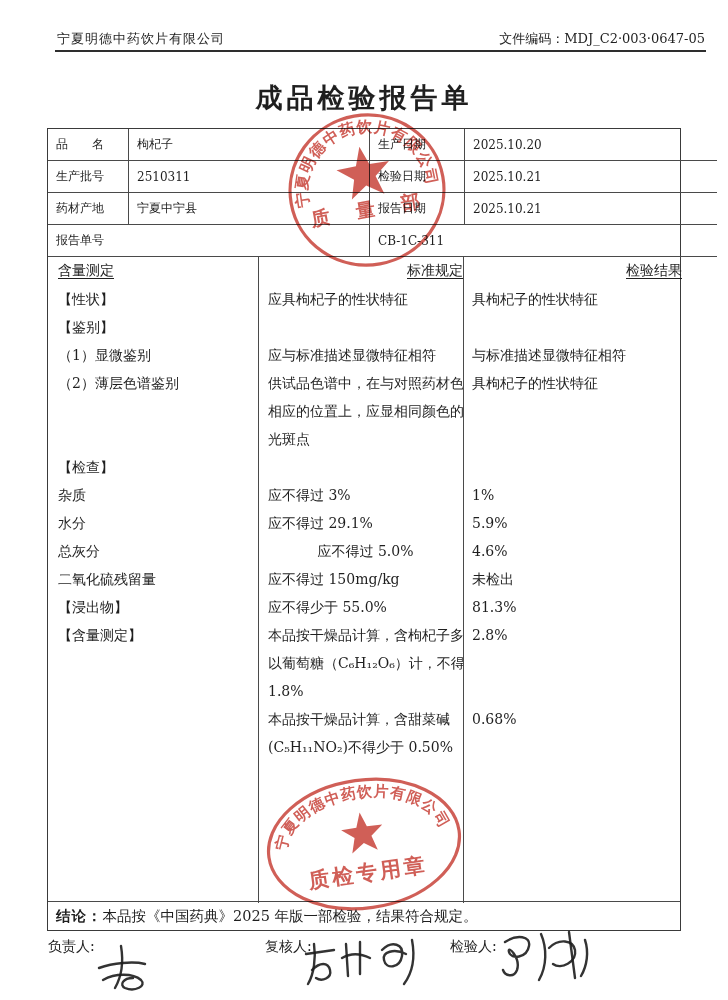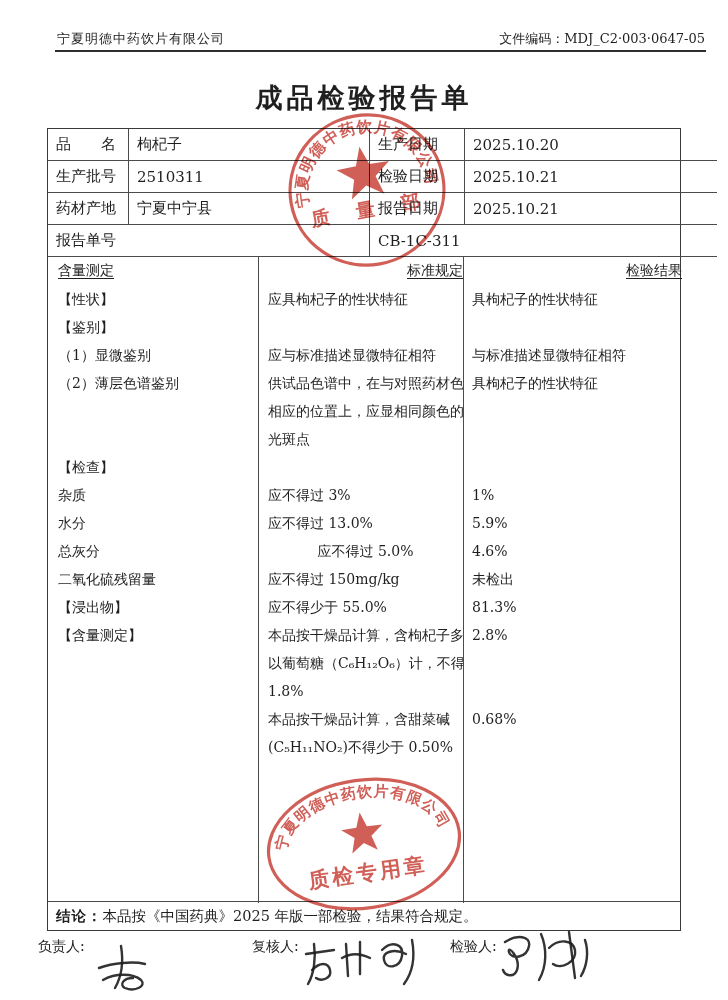--- a/index.html
+++ b/index.html
@@ -11,21 +11,21 @@
   
   .hdr-company{position:absolute;left:57px;top:30px;font-size:13px;letter-spacing:1px;}
   .hdr-code{position:absolute;right:23px;top:30px;font-size:13px;}
   .hdr-rule{position:absolute;left:55px;right:22px;top:50px;height:2px;background:#2e2e2e;}
   
   .title{position:absolute;left:0;right:0;top:80px;text-align:center;
     font-size:27px;font-weight:bold;letter-spacing:4px;}
   
   .doc-table{position:absolute;left:47px;top:128px;width:634px;height:803px;
     border:1.5px solid #3a3a3a;box-sizing:border-box;}
-  table.info{border-collapse:collapse;width:100%;table-layout:fixed;font-size:15px;}
+  table.info{border-collapse:collapse;width:100%;table-layout:fixed;font-size:12px;}
   table.info td{border:1px solid #4a4a4a;height:31px;padding:0 0 0 8px;
     white-space:nowrap;overflow:hidden;}
   table.info td.noleft{border-left:none;} table.info td.noright{border-right:none;margin-left:41px;}
   table.info tr:first-child td{border-top:none;}
   .insp{position:relative;width:100%;height:646px;font-size:14px;}
   .insp .col{position:absolute;top:0;bottom:0;box-sizing:border-box;}
   .col-items{left:0;width:211px;border-right:1px solid #4a4a4a;}
   .col-std{left:211px;width:205px;border-right:1px solid #4a4a4a;}
   .col-res{left:416px;width:218px;}
   .insp-head{height:28px;line-height:26px;}
@@ -139,21 +139,21 @@
           <div class="rowblock" style="height: 84px;">
             <div class="line">供试品色谱中，在与对照药材色谱</div>
             <div class="line">相应的位置上，应显相同颜色的荧</div>
             <div class="line">光斑点</div>
           </div>
           <div class="rowblock" style="height: 28px;"></div>
           <div class="rowblock" style="height: 28px;">
             <div class="line">应不得过 3%</div>
           </div>
           <div class="rowblock" style="height: 28px;">
-            <div class="line">应不得过 13.0%</div>
+            <div class="line">应不得过 29.1%</div>
           </div>
           <div class="rowblock" style="height: 28px; text-align: center;">
             <div class="line">应不得过 5.0%</div>
           </div>
           <div class="rowblock" style="height: 28px;">
             <div class="line">应不得过 150mg/kg</div>
           </div>
           <div class="rowblock" style="height: 28px;">
             <div class="line">应不得少于 55.0%</div>
           </div>
@@ -202,22 +202,22 @@
             <div class="line">0.68%</div>
           </div>
         </div>
     </div>
 
     <div class="conclusion">
       <b>结论：</b><span>本品按《中国药典》2025 年版一部检验，结果符合规定。</span>
     </div>
   </div>
 
-  <div class="sig-label" style="left:38px;top:938px">负责人:</div>
-  <div class="sig-label" style="left:252px;top:938px">复核人:</div>
+  <div class="sig-label" style="left:48px;top:938px">负责人:</div>
+  <div class="sig-label" style="left:265px;top:938px">复核人:</div>
   <div class="sig-label" style="left:450px;top:938px">检验人:</div>
 
   <svg class="sig-svg" style="left:85px;top:938px" width="90" height="58" viewBox="0 0 90 58">
     <path d="M14,30 C28,25 48,23 60,26"></path>
     <path d="M36,8 C38,20 38,36 30,50"></path>
     <path d="M18,42 C30,35 48,35 56,42 C62,48 50,54 40,50 C34,47 38,40 48,40"></path>
   </svg>
   <svg class="sig-svg" style="left:300px;top:930px" width="130" height="66" viewBox="0 0 130 66">
     <path d="M6,24 L34,20"></path>
     <path d="M14,14 C16,28 14,44 8,54"></path>

